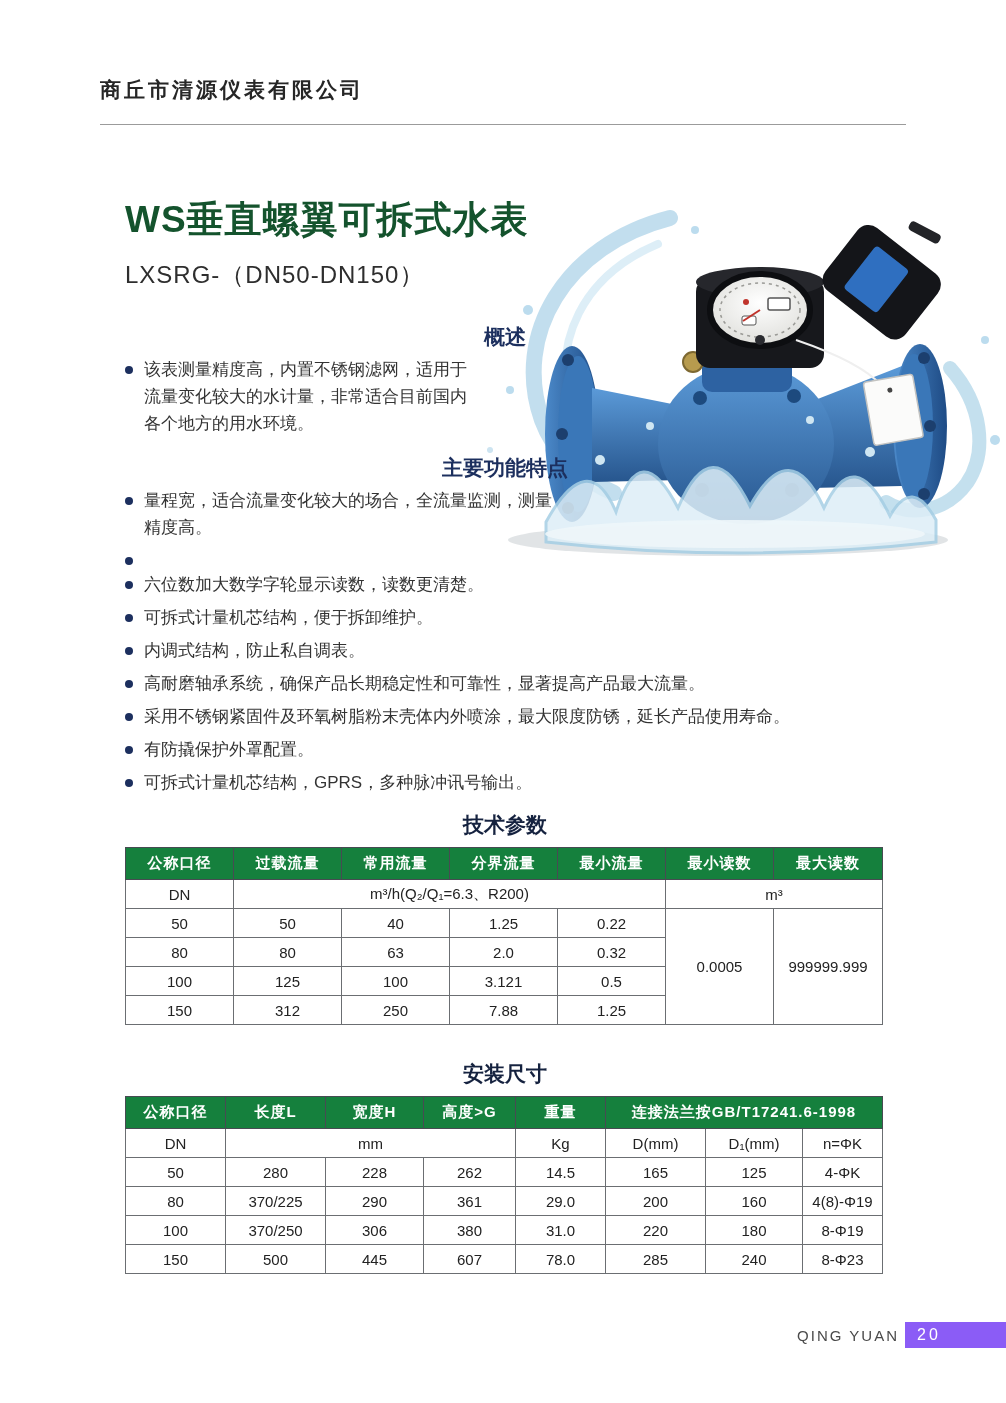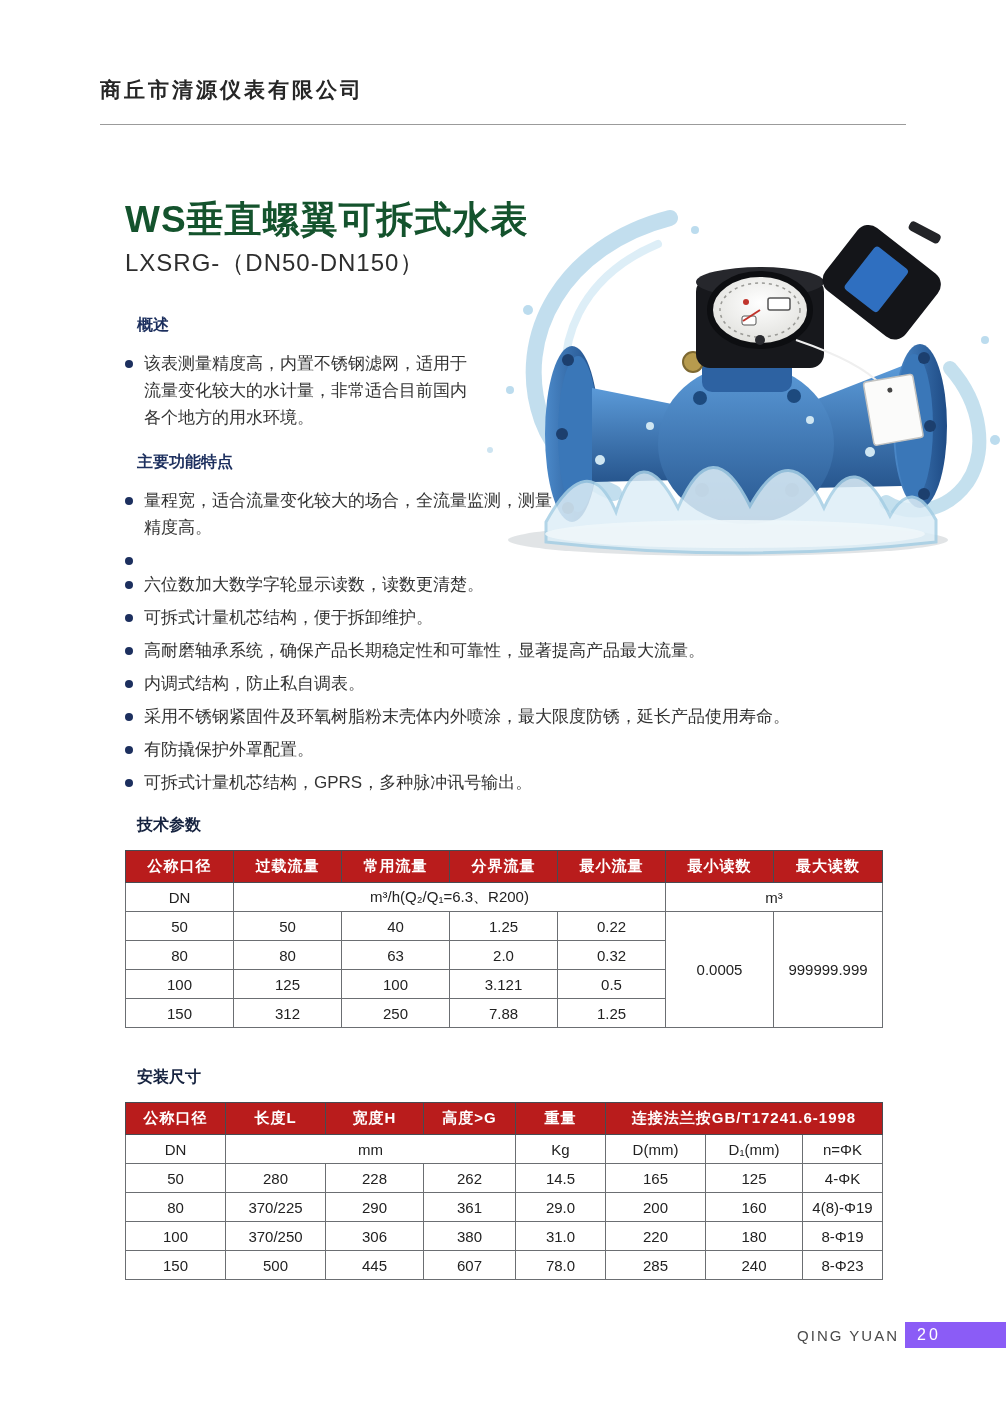--- a/index.html
+++ b/index.html
@@ -11,41 +11,41 @@
   .page-header{position:absolute;top:76px;left:100px;width:806px;}
   .company{font-size:21px;font-weight:bold;letter-spacing:3px;color:#262626;}
   .header-rule{position:absolute;top:124px;left:100px;width:806px;height:1px;background:#9b9b9b;}
 
   
   .product-photo{position:absolute;left:450px;top:190px;width:556px;height:382px;z-index:0;}
 
   
   .main{position:absolute;left:125px;top:198px;width:760px;z-index:1;}
   .title{font-size:37px;line-height:44px;font-weight:bold;color:#14532d;letter-spacing:1px;}
-  .model{font-size:24px;line-height:30px;color:#2e2e2e;margin-top:6px;letter-spacing:1px;}
-
-  .section-heading{font-size:16px;line-height:26px;font-weight:bold;color:#1c2f5e;margin:12px;}
+  .model{font-size:24px;line-height:30px;color:#2e2e2e;margin-top:18px;letter-spacing:1px;}
+
+  .section-heading{font-size:21px;line-height:26px;font-weight:bold;color:#1c2f5e;margin:0;text-align:center;}
   .overview-heading{margin-top:34px;}
   .features-heading{margin-top:18px;}
   .table-heading{color:#15223f;}
 
   ul.bullets{list-style:none;margin:6px 0 0 0;padding:0;}
   ul.bullets li{display:flex;align-items:flex-start;gap:11px;font-size:17px;color:#333;
     line-height:27px;margin-bottom:6px;}
   ul.bullets .dot{width:8px;height:8px;border-radius:50%;background:#1c2f5e;margin-top:10px;flex:none;}
   .overview-list li{line-height:34px;max-width:345px;margin-bottom:0;}
   .overview-list .dot{margin-top:13px;}
   .features-list li.w-narrow span.bullet-text{max-width:418px;display:inline-block;}
 
   .tech-heading{margin-top:16px;}
   .dim-heading{margin-top:36px;}
 
   table.data{border-collapse:collapse;width:757px;table-layout:fixed;margin-top:9px;
     border:1px solid #4a4e54;}
-  table.data th{background:#b91c1c;color:#ffffff;font-size:15px;font-weight:bold;
+  table.data th{background:#15803d;color:#ffffff;font-size:15px;font-weight:bold;
     border:1px solid #474b52;height:27px;padding:2px 2px;text-align:center;letter-spacing:1px;}
   table.data td{border:1px solid #6b6e72;font-size:15px;color:#222;text-align:center;
     height:24px;padding:2px 2px;background:#fff;}
 
   
   .page-footer{position:absolute;top:1322px;left:0;width:1006px;height:26px;
     display:flex;align-items:center;justify-content:flex-end;margin-left:12px;}
   .brand{font-size:15px;color:#4a4a4a;letter-spacing:2px;margin-right:6px;}
   .page-badge{width:113px;height:26px;background:#8b5cf6;color:#ffffff;font-size:16px;
     display:flex;align-items:center;padding-left:12px;box-sizing:border-box;letter-spacing:3px;}
@@ -169,25 +169,25 @@
     <li>
         <span class="dot"></span>
         <span class="bullet-text">六位数加大数学字轮显示读数，读数更清楚。</span>
       </li>
     <li>
         <span class="dot"></span>
         <span class="bullet-text">可拆式计量机芯结构，便于拆卸维护。</span>
       </li>
     <li>
         <span class="dot"></span>
+        <span class="bullet-text">内调式结构，防止私自调表。</span>
+      </li>
+    <li>
+        <span class="dot"></span>
         <span class="bullet-text">高耐磨轴承系统，确保产品长期稳定性和可靠性，显著提高产品最大流量。</span>
-      </li>
-    <li>
-        <span class="dot"></span>
-        <span class="bullet-text">内调式结构，防止私自调表。</span>
       </li>
     <li>
         <span class="dot"></span>
         <span class="bullet-text">采用不锈钢紧固件及环氧树脂粉末壳体内外喷涂，最大限度防锈，延长产品使用寿命。</span>
       </li>
     <li>
         <span class="dot"></span>
         <span class="bullet-text">有防撬保护外罩配置。</span>
       </li>
     <li>

